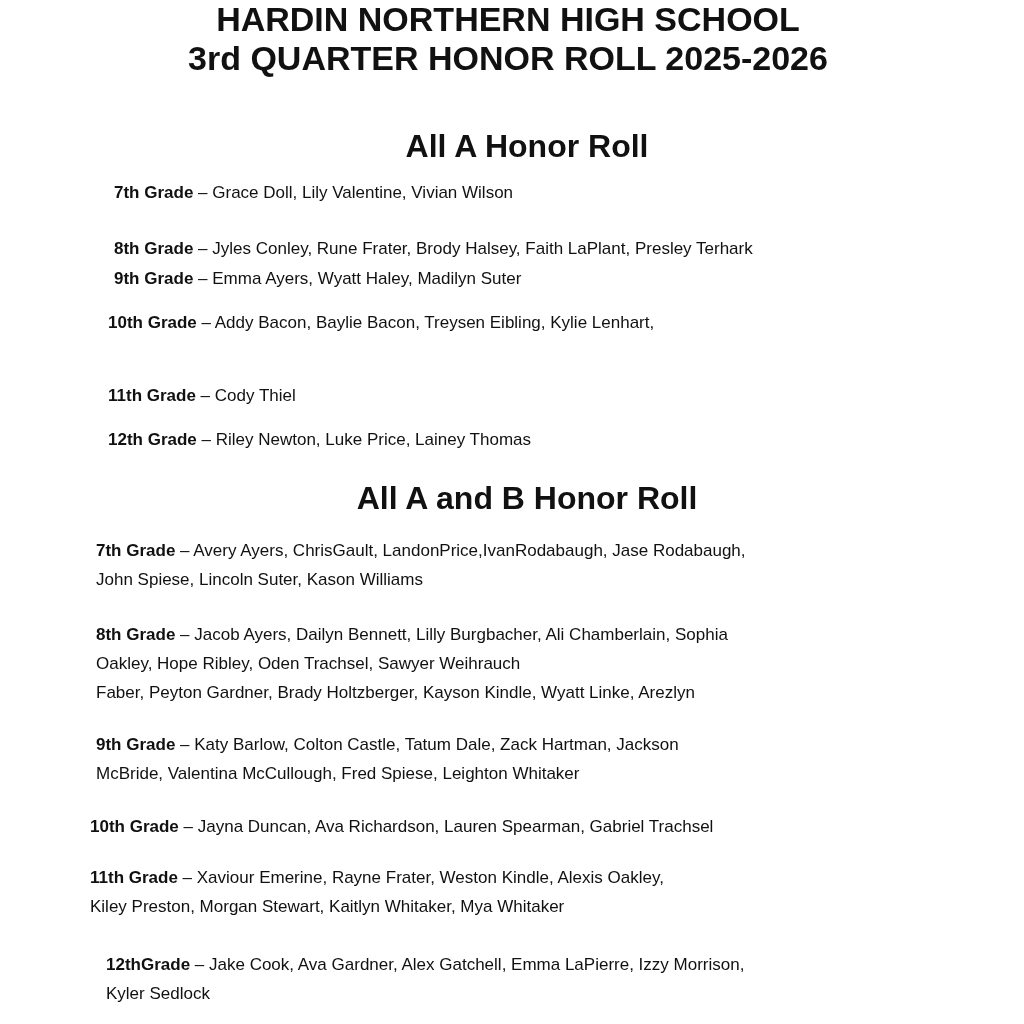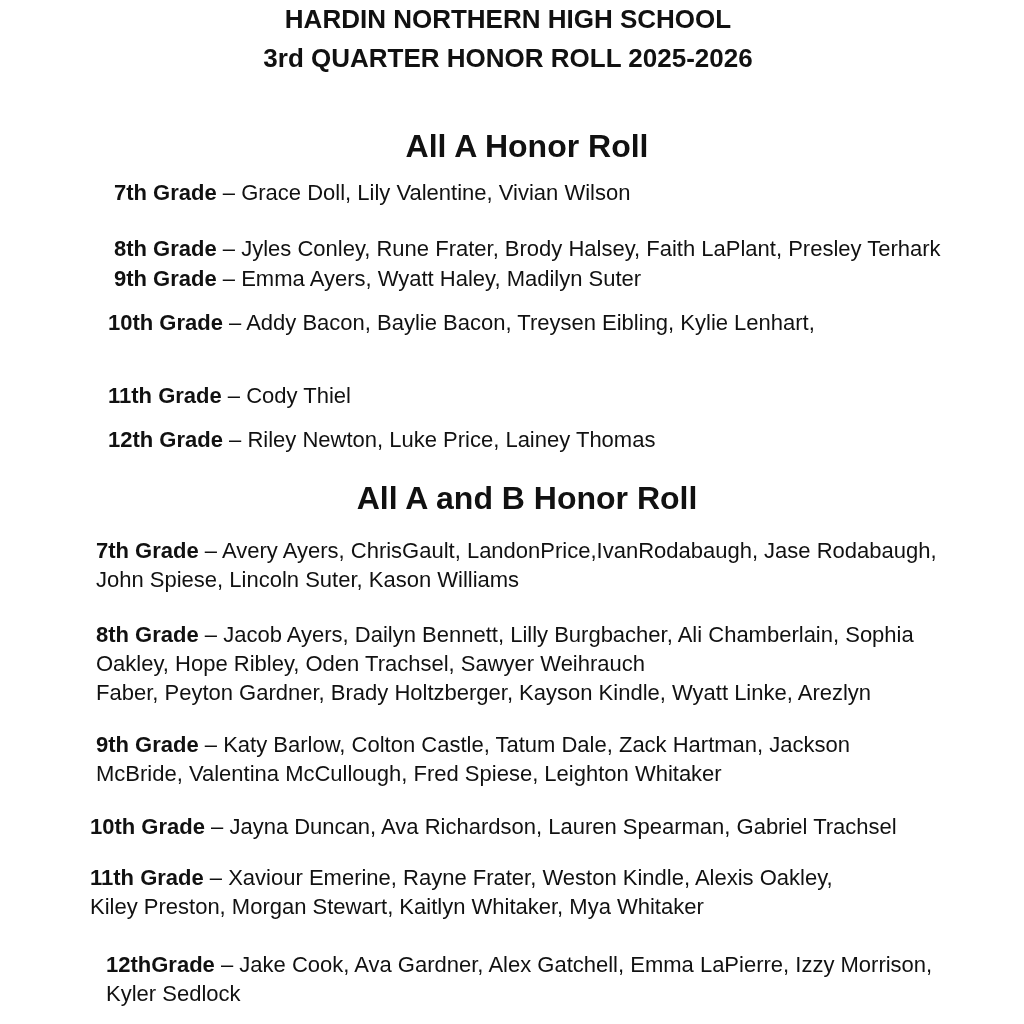--- a/index.html
+++ b/index.html
@@ -14,37 +14,37 @@
       overflow: hidden;
       color: #111111;
       font-family: "Liberation Sans", sans-serif;
     }
     .title-line {
       position: absolute;
       left: 0;
       width: 1016px;
       text-align: center;
       font-weight: bold;
-      font-size: 26px;
+      font-size: 34px;
       line-height: 30px;
       white-space: nowrap;
     }
     .section-heading {
       position: absolute;
       left: 0;
       width: 1054px;
       text-align: center;
       font-weight: bold;
       font-size: 32px;
       line-height: 36px;
       white-space: nowrap;
     }
     .entry {
       position: absolute;
-      font-size: 22px;
+      font-size: 17px;
       line-height: 29px;
       white-space: nowrap;
     }
     .grade-label {
       font-weight: bold;
     }
   </style>
 </head>
 <body>
 

